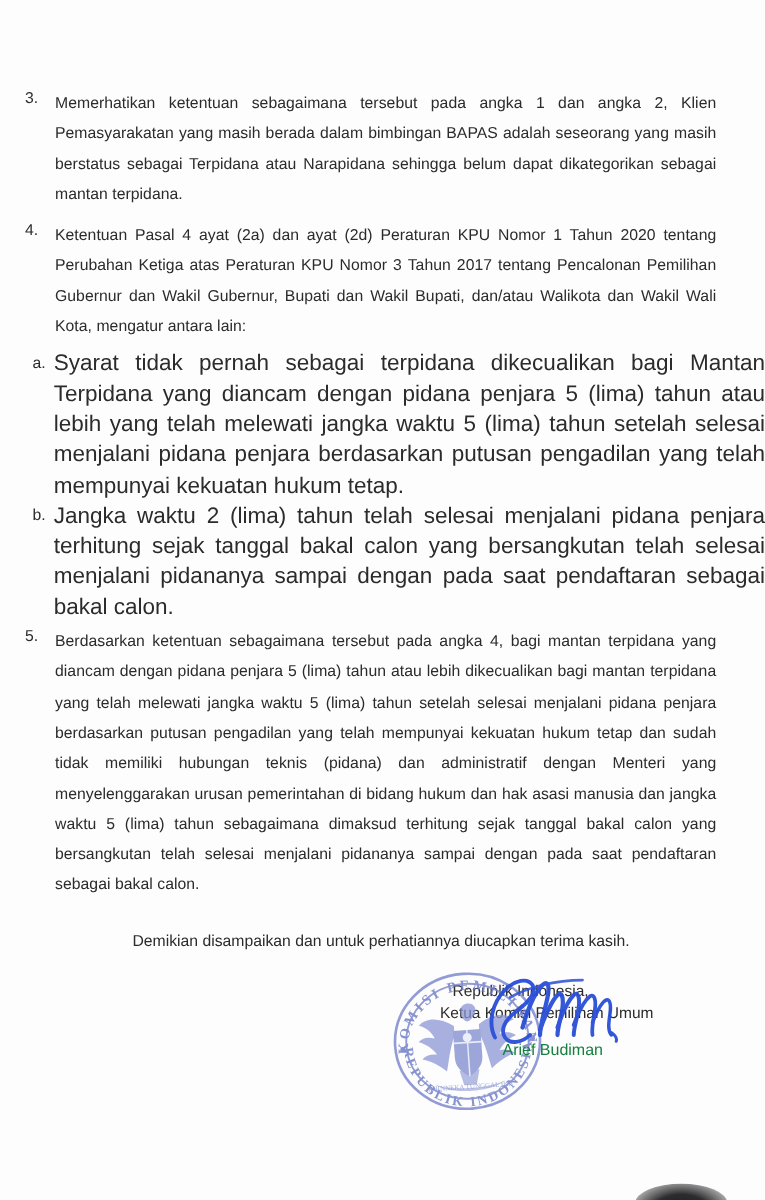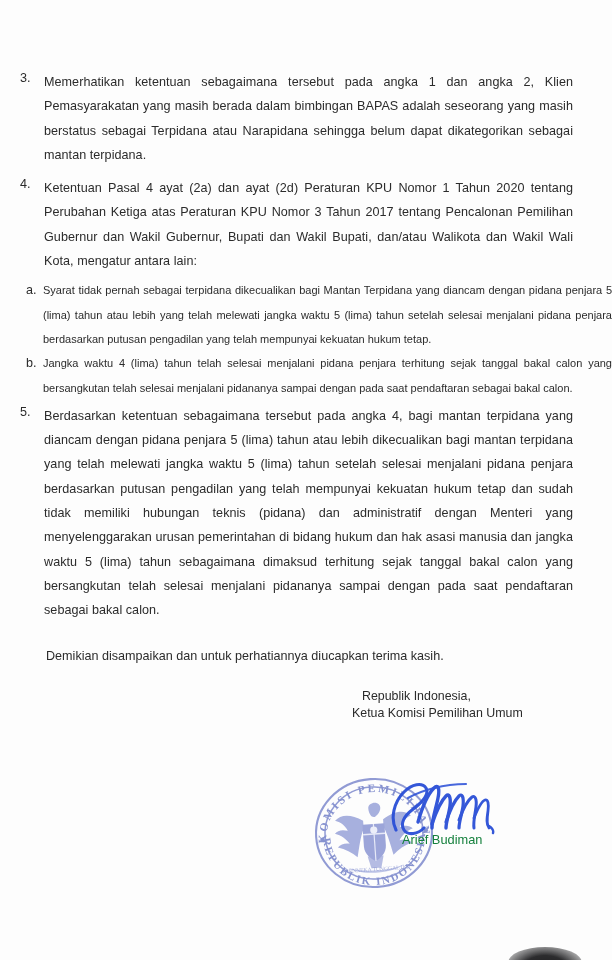--- a/index.html
+++ b/index.html
@@ -70,31 +70,31 @@
     padding-left: 26px;
     padding-right: 0px;
   }
   .sub-marker {
     flex: 0 0 17px;
     font-size: 12.6px;
     line-height: 24.3px;
   }
   .sub-body {
     flex: 1 1 auto;
-    font-size: 11px;
+    font-size: 18px;
     line-height: 24.3px;
     text-align: justify;
     text-align-last: left;
     margin: 0;
   }
 
   
   .closing {
     margin-top: 17px;
-    padding-left: 46px;
+    padding-left: 106px;
     font-size: 12.6px;
     line-height: 24.3px;
   }
 
   
   .sign-block {
     margin-top: 20px;
     padding-left: 352px;
     position: relative;
   }
@@ -170,21 +170,21 @@
       </div>
     </div>
 
     <div class="sub-list">
       <div class="sub-item">
         <div class="sub-marker">a.</div>
         <p class="sub-body">Syarat tidak pernah sebagai terpidana dikecualikan bagi Mantan Terpidana yang diancam dengan pidana penjara 5 (lima) tahun atau lebih yang telah melewati jangka waktu 5 (lima) tahun setelah selesai menjalani pidana penjara berdasarkan putusan pengadilan yang telah mempunyai kekuatan hukum tetap.</p>
       </div>
       <div class="sub-item">
         <div class="sub-marker">b.</div>
-        <p class="sub-body">Jangka waktu 4 (lima) tahun telah selesai menjalani pidana penjara terhitung sejak tanggal bakal calon yang bersangkutan telah selesai menjalani pidananya sampai dengan pada saat pendaftaran sebagai bakal calon.</p>
+        <p class="sub-body">Jangka waktu 2 (lima) tahun telah selesai menjalani pidana penjara terhitung sejak tanggal bakal calon yang bersangkutan telah selesai menjalani pidananya sampai dengan pada saat pendaftaran sebagai bakal calon.</p>
       </div>
     </div>
 
     <div class="num-item" style="padding-right:35px;">
       <div class="num-marker">5.</div>
       <div class="num-body">
         <p>Berdasarkan ketentuan sebagaimana tersebut pada angka 4, bagi mantan terpidana yang diancam dengan pidana penjara 5 (lima) tahun atau lebih dikecualikan bagi mantan terpidana yang telah melewati jangka waktu 5 (lima) tahun setelah selesai menjalani pidana penjara berdasarkan putusan pengadilan yang telah mempunyai kekuatan hukum tetap dan sudah tidak memiliki hubungan teknis (pidana) dan administratif dengan Menteri yang menyelenggarakan urusan pemerintahan di bidang hukum dan hak asasi manusia dan jangka waktu 5 (lima) tahun sebagaimana dimaksud terhitung sejak tanggal bakal calon yang bersangkutan telah selesai menjalani pidananya sampai dengan pada saat pendaftaran sebagai bakal calon.</p>
       </div>
     </div>
 

